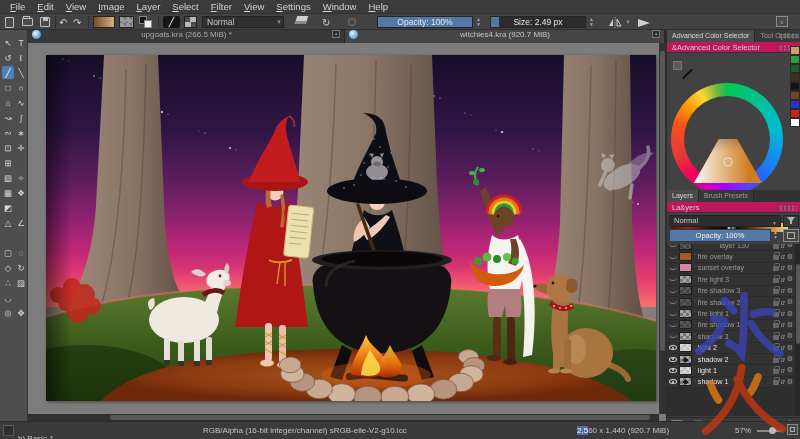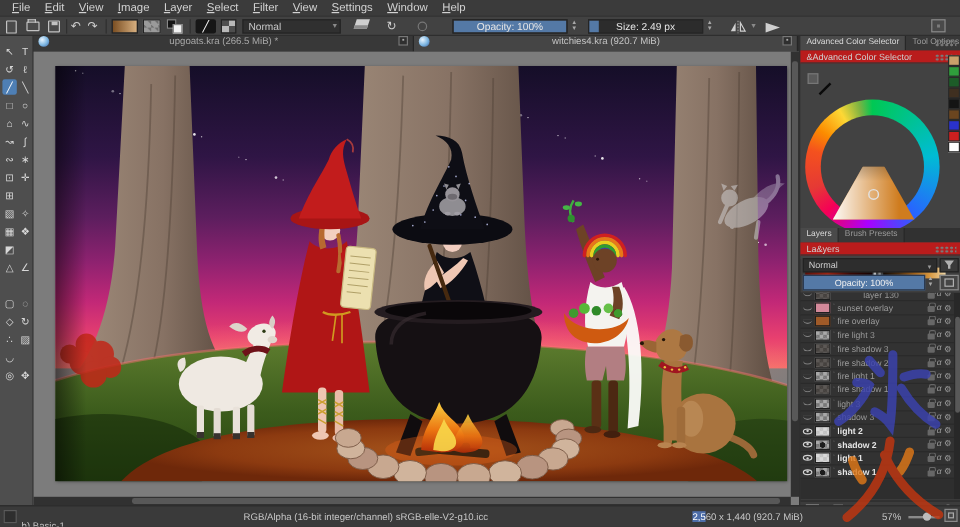--- a/index.html
+++ b/index.html
@@ -43,28 +43,28 @@
 #vscroll{position:absolute;right:0;top:0;width:7px;height:371px;background:#313131}
 #vscroll .th{position:absolute;left:1px;top:8px;width:5px;height:300px;background:#585858;border-radius:2px}
 #hscroll{position:absolute;left:0;bottom:0;width:631px;height:7px;background:#313131}
 #hscroll .th{position:absolute;top:1px;left:82px;width:540px;height:5px;background:#585858;border-radius:2px}
 
 #rpanel{position:absolute;left:666px;top:30px;width:134px;height:391px;background:#3f3f3f;border-left:1px solid #2c2c2c}
 .docktabs{position:absolute;left:0;width:134px;height:12px;background:#313131;display:flex;font-size:7px}
 .dktab{padding:0 5px;line-height:12px;border-right:1px solid #272727;white-space:nowrap}
 .dktab.on{background:#4a4a4a;color:#d8d8d8}
 .dktab.off{background:#383838;color:#9a9a9a}
-.dockhead{position:absolute;left:0;width:134px;height:11px;background:#b91c1c;font-size:7.5px;color:#cfcfcf;line-height:11px;padding-left:5px;border-bottom:1px solid #333}
+.dockhead{position:absolute;left:0;width:134px;height:11px;background:#be185d;font-size:7.5px;color:#cfcfcf;line-height:11px;padding-left:5px;border-bottom:1px solid #333}
 .grip{position:absolute;right:4px;width:18px;height:6px;background-image:radial-gradient(circle,#7a7a7a 1px,transparent 1.2px);background-size:4px 3px}
 #wheel{position:absolute;left:4px;top:56px;width:112px;height:112px;border-radius:50%;background:conic-gradient(from 0deg,#00c853 0deg,#00bcd4 80deg,#2962ff 140deg,#aa00ff 185deg,#f50057 225deg,#e53935 250deg,#f4511e 285deg,#fb8c00 305deg,#fdd835 330deg,#7cb342 348deg,#00c853 360deg)}
 #wheel::after{content:"";position:absolute;left:13px;top:13px;right:13px;bottom:13px;border-radius:50%;background:#424242}
 .strip{position:absolute;height:9px;top:170px}
 .layer-row{display:flex;align-items:center;height:11.4px;padding:0 2px;gap:2px;border-bottom:1px solid #2a2a2a;background:#323232;overflow:hidden;flex:none}
 .lname{flex:1;font-size:7.2px;color:#9a9a9a;white-space:nowrap;overflow:hidden}
-.layer-row.vis .lname{color:#e6e6e6;font-weight:bold}
+.layer-row.vis .lname{color:#e6e6e6;font-weight:normal}
 .eye{flex:none;width:8px}
 .eye.open{height:5px;border:1px solid #d2d2d2;border-radius:50%;position:relative}
 .eye.open::after{content:"";position:absolute;left:2px;top:0.5px;width:2px;height:2px;border-radius:50%;background:#d2d2d2}
 .eye.closed{height:4px;border-bottom:1px solid #808080;border-radius:0 0 6px 6px}
 .thumb{flex:none;width:13px;height:9px;border:1px solid #1f1f1f;background-color:#a8a8a8;background-image:linear-gradient(45deg,#777 25%,transparent 25% 75%,#777 75%),linear-gradient(45deg,#777 25%,transparent 25% 75%,#777 75%);background-size:6px 6px;background-position:0 0,3px 3px;position:relative}
 .thumb.solid{background-image:none}
 .thumb.t-dark::after,.thumb.t-light::after,.thumb.t-fig::after{content:"";position:absolute;inset:0}
 .thumb.t-dark::after{background:rgba(30,22,16,.55)}
 .thumb.t-light::after{background:rgba(255,255,255,.55)}
 .thumb.t-fig::after{background:radial-gradient(circle at 50% 55%,#1c1c1c 0 32%,transparent 36%)}
@@ -605,86 +605,77 @@
             <span class="eye closed"></span>
             <span class="thumb t-dark"></span>
             <span class="lsup">◦</span>
             <span class="lname">layer 130</span>
             <span class="lk"></span>
             <span class="lalpha">α</span>
             <span class="lgear">⚙</span>
           </div>
           <div class="layer-row">
             <span class="eye closed"></span>
+            <span class="thumb solid" style="background-color: rgb(160, 90, 40);"></span>
+            <span class="lsup">◦</span>
+            <span class="lname">fire overlay</span>
+            <span class="lk"></span>
+            <span class="lalpha">α</span>
+            <span class="lgear">⚙</span>
+          </div>
+          <div class="layer-row">
+            <span class="eye closed"></span>
             <span class="thumb solid" style="background-color: rgb(212, 137, 154);"></span>
             <span class="lsup">◦</span>
             <span class="lname">sunset overlay</span>
             <span class="lk"></span>
             <span class="lalpha">α</span>
             <span class="lgear">⚙</span>
           </div>
           <div class="layer-row">
             <span class="eye closed"></span>
-            <span class="thumb solid" style="background-color: rgb(160, 90, 40);"></span>
-            <span class="lsup">◦</span>
-            <span class="lname">fire overlay</span>
+            <span class="thumb"></span>
+            <span class="lsup">◦</span>
+            <span class="lname">fire light 3</span>
             <span class="lk"></span>
             <span class="lalpha">α</span>
             <span class="lgear">⚙</span>
           </div>
           <div class="layer-row">
             <span class="eye closed"></span>
+            <span class="thumb t-dark"></span>
+            <span class="lsup">◦</span>
+            <span class="lname">fire shadow 3</span>
+            <span class="lk"></span>
+            <span class="lalpha">α</span>
+            <span class="lgear">⚙</span>
+          </div>
+          <div class="layer-row">
+            <span class="eye closed"></span>
+            <span class="thumb t-dark"></span>
+            <span class="lsup">◦</span>
+            <span class="lname">fire shadow 2</span>
+            <span class="lk"></span>
+            <span class="lalpha">α</span>
+            <span class="lgear">⚙</span>
+          </div>
+          <div class="layer-row">
+            <span class="eye closed"></span>
             <span class="thumb"></span>
             <span class="lsup">◦</span>
-            <span class="lname">fire light 3</span>
+            <span class="lname">fire light 1</span>
             <span class="lk"></span>
             <span class="lalpha">α</span>
             <span class="lgear">⚙</span>
           </div>
           <div class="layer-row">
             <span class="eye closed"></span>
             <span class="thumb t-dark"></span>
             <span class="lsup">◦</span>
-            <span class="lname">fire shadow 3</span>
-            <span class="lk"></span>
-            <span class="lalpha">α</span>
-            <span class="lgear">⚙</span>
-          </div>
-          <div class="layer-row">
-            <span class="eye closed"></span>
-            <span class="thumb t-dark"></span>
-            <span class="lsup">◦</span>
-            <span class="lname">fire shadow 2</span>
-            <span class="lk"></span>
-            <span class="lalpha">α</span>
-            <span class="lgear">⚙</span>
-          </div>
-          <div class="layer-row">
-            <span class="eye closed"></span>
-            <span class="thumb"></span>
-            <span class="lsup">◦</span>
-            <span class="lname">fire light 1</span>
-            <span class="lk"></span>
-            <span class="lalpha">α</span>
-            <span class="lgear">⚙</span>
-          </div>
-          <div class="layer-row">
-            <span class="eye closed"></span>
-            <span class="thumb t-dark"></span>
-            <span class="lsup">◦</span>
             <span class="lname">fire shadow 1</span>
-            <span class="lk"></span>
-            <span class="lalpha">α</span>
-            <span class="lgear">⚙</span>
-          </div>
-          <div class="layer-row">
-            <span class="eye closed"></span>
-            <span class="thumb"></span>
-            <span class="lsup">◦</span>
-            <span class="lname">light 3</span>
             <span class="lk"></span>
             <span class="lalpha">α</span>
             <span class="lgear">⚙</span>
           </div>
           <div class="layer-row">
             <span class="eye closed"></span>
             <span class="thumb"></span>
             <span class="lsup">◦</span>
             <span class="lname">shadow 3</span>
             <span class="lk"></span>

